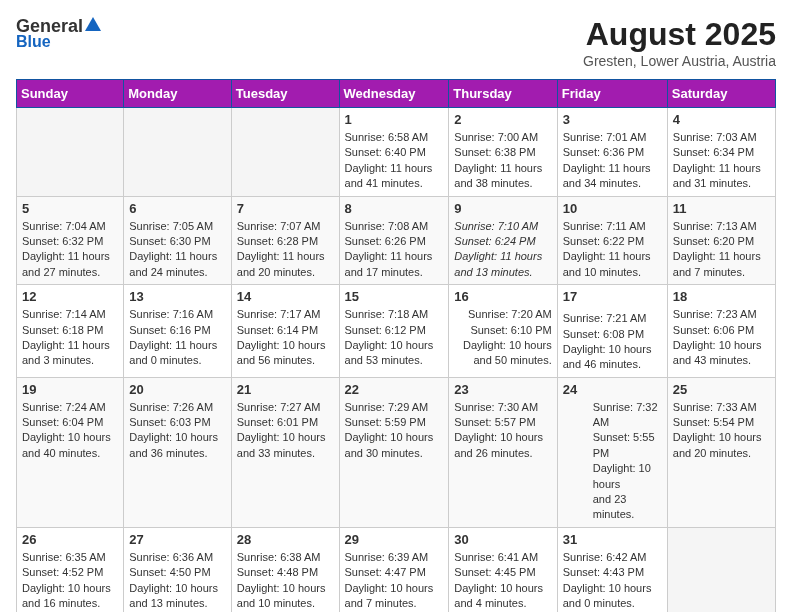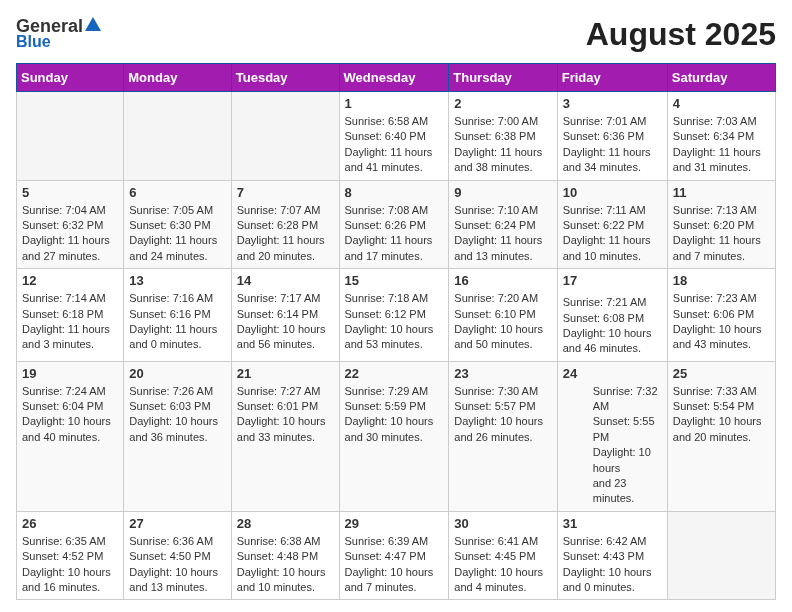--- a/index.html
+++ b/index.html
@@ -85,20 +85,21 @@
       <span style="display:inline-block;margin-left:2px;margin-bottom:2px;">
         <svg width="16" height="14" viewBox="0 0 16 14">
           <polygon points="0,14 16,14 8,0" fill="#1565c0"></polygon>
         </svg>
       </span>
     </div>
     <span style="font-size:16px;font-weight:bold;color:#1565c0;margin-top:-4px;">Blue</span>
   </div>
   <div class="title-area">
     <div class="month-title">August 2025</div>
+    <div class="subtitle">Gresten, Lower Austria, Austria</div>
   </div>
 </div>
 
 <table class="calendar">
   <thead>
     <tr>
     <th>Sunday</th>
         <th>Monday</th>
         <th>Tuesday</th>
         <th>Wednesday</th>
@@ -165,21 +166,21 @@
         </td>
         <td>
           <span class="day-num">8</span>
           <div class="cell-info" style="white-space: pre-line;">Sunrise: 7:08 AM
 Sunset: 6:26 PM
 Daylight: 11 hours
 and 17 minutes.</div>
         </td>
         <td>
           <span class="day-num">9</span>
-          <div class="cell-info" style="white-space: pre-line;">Sunrise: 7:10 AM
+          <div class="cell-info" style="white-space: pre-line; font-style: italic;">Sunrise: 7:10 AM
 Sunset: 6:24 PM
 Daylight: 11 hours
 and 13 minutes.</div>
         </td>
         <td>
           <span class="day-num">10</span>
           <div class="cell-info" style="white-space: pre-line;">Sunrise: 7:11 AM
 Sunset: 6:22 PM
 Daylight: 11 hours
 and 10 minutes.</div>
@@ -216,21 +217,21 @@
         </td>
         <td>
           <span class="day-num">15</span>
           <div class="cell-info" style="white-space: pre-line;">Sunrise: 7:18 AM
 Sunset: 6:12 PM
 Daylight: 10 hours
 and 53 minutes.</div>
         </td>
         <td>
           <span class="day-num">16</span>
-          <div class="cell-info" style="white-space: pre-line;">Sunrise: 7:20 AM
+          <div class="cell-info" style="white-space: pre-line; text-align: right;">Sunrise: 7:20 AM
 Sunset: 6:10 PM
 Daylight: 10 hours
 and 50 minutes.</div>
         </td>
         <td>
           <span class="day-num">17</span>
           <div class="cell-info" style="white-space: pre-line; margin-top: 7px;">Sunrise: 7:21 AM
 Sunset: 6:08 PM
 Daylight: 10 hours
 and 46 minutes.</div>

